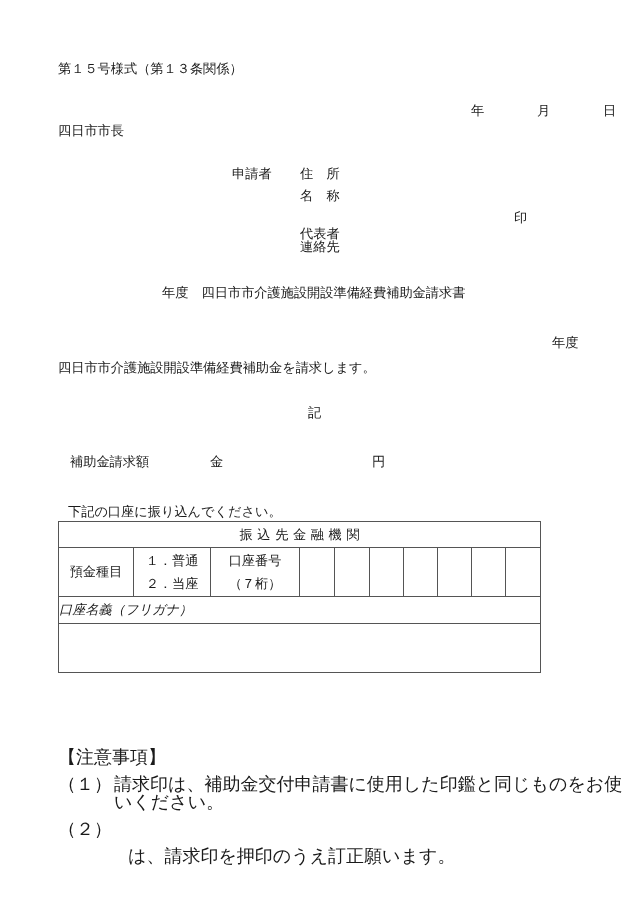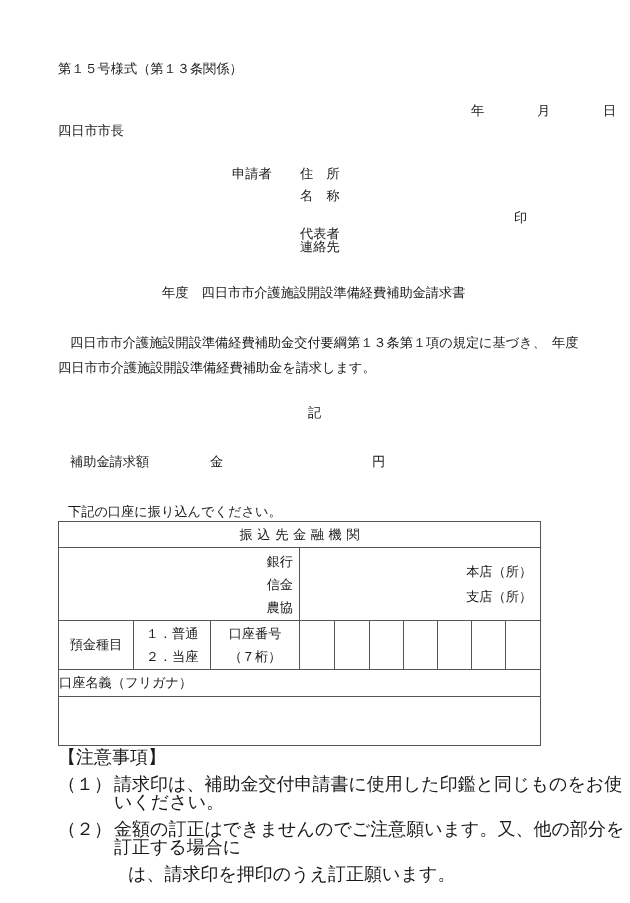--- a/index.html
+++ b/index.html
@@ -87,21 +87,21 @@
   }
   .branch-lines {
     text-align: right;
     padding-right: 8px;
     line-height: 25px;
   }
   .cell-type   { height: 48px; text-align: center; }
   .type-lines  { line-height: 23px; text-align: center; }
   .acct-lines  { line-height: 23px; text-align: center; }
   .digit-cell  { }
-  .cell-holder { height: 26px; padding-left: 7px; }
+  .cell-holder { height: 26px; padding-left: 7px; font-style: italic; }
   .cell-blank  { height: 48px; }
 
   
   #notes { position: absolute; left: 58px; top: 748px; font-size: 18px; }
   .note-title { margin-bottom: 9px; }
   .note-row { display: flex; margin-bottom: 9px; align-items: flex-start; }
   .note-marker { width: 56px; flex: none; }
   .note-text { }
   .note-cont { margin-left: 56px; margin-top: 1px; text-indent: 14px; }
 </style>
@@ -118,21 +118,20 @@
 
   <div class="abs t13" id="applicant-label">申請者</div>
   <div class="abs t13" id="field-address">住　所</div>
   <div class="abs t13" id="field-name">名　称</div>
   <div class="abs t13" id="field-rep">代表者</div>
   <div class="abs t13" id="field-seal">印</div>
   <div class="abs t13" id="field-contact">連絡先</div>
 
   <div class="abs t13" id="doc-title">年度　四日市市介護施設開設準備経費補助金請求書</div>
 
-  <div class="abs t13" id="body-line1">四日市市介護施設開設準備経費補助金交付要綱第１３条第１項の規定に基づき、</div>
   <div class="abs t13" id="body-line1-year">年度</div>
   <div class="abs t13" id="body-line2">四日市市介護施設開設準備経費補助金を請求します。</div>
 
   <div class="abs t13" id="ki-mark">記</div>
 
   <div class="abs t13" id="amount-label">補助金請求額</div>
   <div class="abs t13" id="amount-kin">金</div>
   <div class="abs t13" id="amount-yen">円</div>
 
   <div class="abs t13" id="transfer-instruction">下記の口座に振り込んでください。</div>
@@ -146,35 +145,20 @@
       <col style="width:35px">
       <col style="width:34px">
       <col style="width:34px">
       <col style="width:34px">
       <col style="width:34px">
       <col style="width:35px">
     </colgroup>
     <tbody>
       <tr>
         <td class="cell-head" colspan="10">振込先金融機関</td>
-      </tr>
-      <tr>
-        <td class="cell-bankname" colspan="3">
-          <div class="bank-kinds">
-            <div>銀行</div>
-            <div>信金</div>
-            <div>農協</div>
-          </div>
-        </td>
-        <td class="cell-bankname" colspan="7">
-          <div class="branch-lines">
-            <div>本店（所）</div>
-            <div>支店（所）</div>
-          </div>
-        </td>
       </tr>
       <tr>
         <td class="cell-type">預金種目</td>
         <td class="cell-type">
           <div class="type-lines">１．普通</div>
           <div class="type-lines">２．当座</div>
         </td>
         <td class="cell-type">
           <div class="acct-lines">口座番号</div>
           <div class="acct-lines">（７桁）</div>
@@ -199,18 +183,17 @@
   <div id="notes">
     <div class="note-title">【注意事項】</div>
 
     <div class="note-row">
       <span class="note-marker">（１）</span>
       <span class="note-text">請求印は、補助金交付申請書に使用した印鑑と同じものをお使いください。</span>
     </div>
 
     <div class="note-row">
       <span class="note-marker">（２）</span>
-      <span class="note-text">金額の訂正はできませんのでご注意願います。又、他の部分を訂正する場合に</span>
     </div>
     <div class="note-cont">は、請求印を押印のうえ訂正願います。</div>
   </div>
 
 </div>
 
 </body></html>

